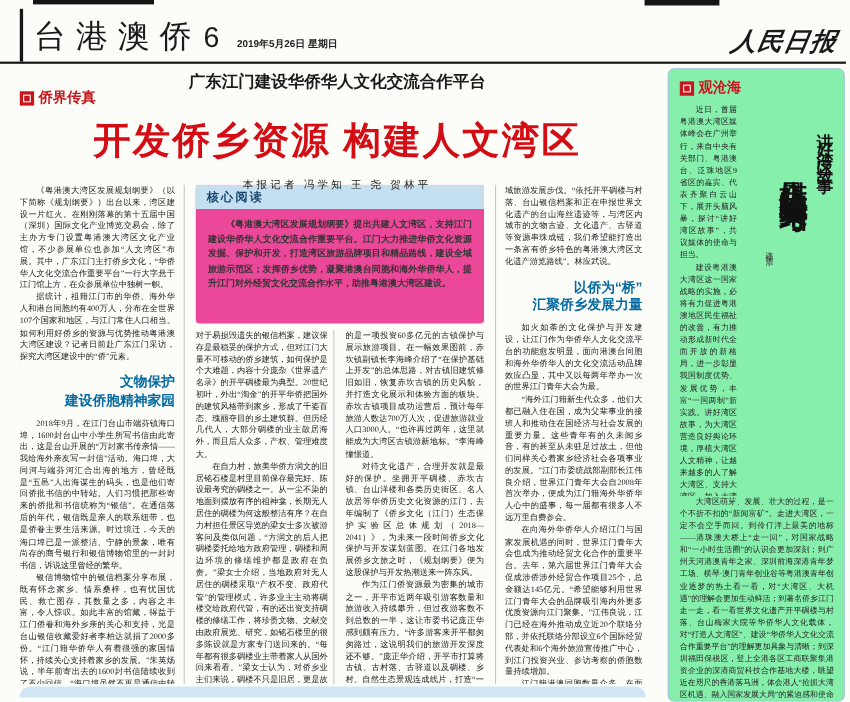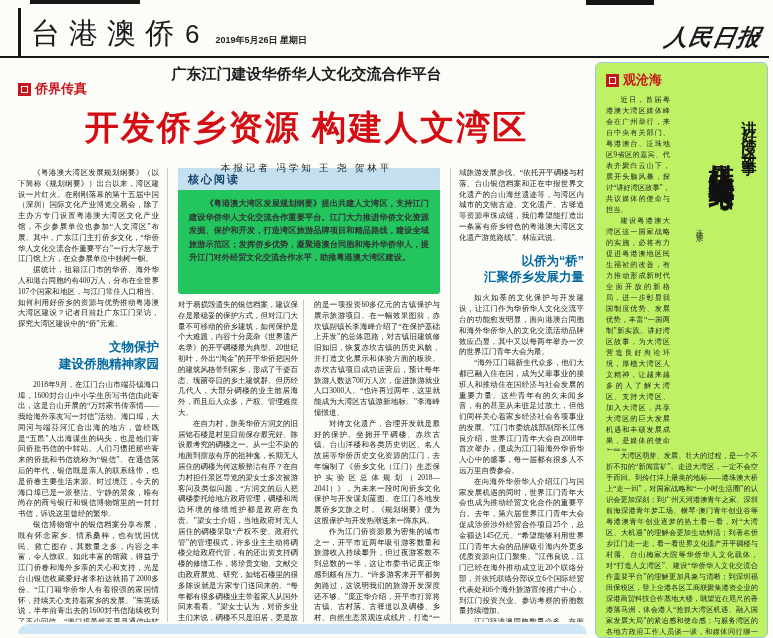--- a/index.html
+++ b/index.html
@@ -28,38 +28,38 @@
   .logo-sq{width:13px;height:13px;background:#c8161d;position:relative;flex:none;}
   .logo-sq::after{content:"";position:absolute;inset:3px;border:1.5px solid #fff;}
   .kicker{text-align:center;font-size:15px;font-weight:bold;font-family:"Liberation Sans",sans-serif;margin-top:1px;}
   .headline{text-align:center;font-size:34px;font-weight:900;color:#d30d13;letter-spacing:2px;
             font-family:"Liberation Sans",sans-serif;margin-top:21px;}
   .byline{text-align:center;font-size:9.5px;letter-spacing:3px;margin-top:11px;color:#222;}
   
   .cols{display:grid;grid-template-columns:150px 126px 126px 134px;column-gap:10px;
         grid-template-rows:132px auto;height:454px;overflow:hidden;flex:none;}
   .c1{grid-column:1;grid-row:1/3;border-right:1px solid #c8c8c8;padding-right:8px;overflow:hidden;}
-  .corebox{grid-column:2/4;grid-row:1;background:#22c55e;border-radius:3px;overflow:hidden;margin-bottom:6px;}
+  .corebox{grid-column:2/4;grid-row:1;background:#ec4899;border-radius:3px;overflow:hidden;margin-bottom:6px;}
   .corebox .hd{background:#c3dff0;color:#17456e;font-weight:bold;font-size:11px;padding:4px 10px 3px;
                font-family:"Liberation Sans",sans-serif;letter-spacing:2px;}
   .corebox .bd{padding:7px 11px;}
   .corebox .bd p{font-size:8.2px;line-height:13.5px;font-weight:bold;color:#333;}
   .c2{grid-column:2;grid-row:2;border-right:1px solid #c8c8c8;padding-right:5px;overflow:hidden;}
   .c3{grid-column:3;grid-row:2;overflow:hidden;}
   .c4{grid-column:4;grid-row:1/3;border-left:1px solid #c8c8c8;padding-left:8px;overflow:hidden;}
   p{margin:0;font-size:7.5px;line-height:10.8px;text-align:justify;text-indent:2em;}
   .cont p:first-child{text-indent:0;}
   h3.sec{color:#0369a1;font-family:"Liberation Sans",sans-serif;font-size:12.5px;font-weight:bold;
          text-align:right;line-height:1.35;margin:9px 0 7px;}
   h3.sec span{display:block;}
   .band{height:10px;background:#cfe7f4;border-radius:10px 10px 0 0;margin:2px 8px 0 0;flex:none;}
   
   .right{width:178px;box-sizing:border-box;padding:4px 5px 0 0;}
-  .sb{background:#bef264;border:1px solid #9cc4dc;border-radius:6px;height:100%;box-sizing:border-box;
-      padding:8px 9px 0 10px;display:flex;flex-direction:column;overflow:hidden;}
+  .sb{background:#86efac;border:1px solid #9cc4dc;border-radius:6px;height:100%;box-sizing:border-box;
+      padding:8px 9px 0 10px;display:flex;flex-direction:column;overflow:hidden;margin-left:12px;}
   .sb-label{margin-bottom:6px;}
   .sb-top{display:flex;flex:none;height:356px;overflow:hidden;}
   .sb-intro{flex:1;padding-right:4px;}
   .sb-intro p,.sb-body p{font-size:7.2px;line-height:11px;color:#222;}
   .sb-titles{writing-mode:vertical-rl;width:84px;flex:none;}
   .sb-title-small{display:block;font-size:15px;letter-spacing:8px;font-weight:600;margin-top:14px;color:#111;}
   .sb-title-big{display:block;font-size:26px;font-weight:bold;letter-spacing:3px;margin-top:50px;color:#111;}
   .sb-author{display:block;font-size:7px;letter-spacing:3px;margin-top:128px;color:#333;}
   .sb-body{overflow:hidden;}
 </style>

